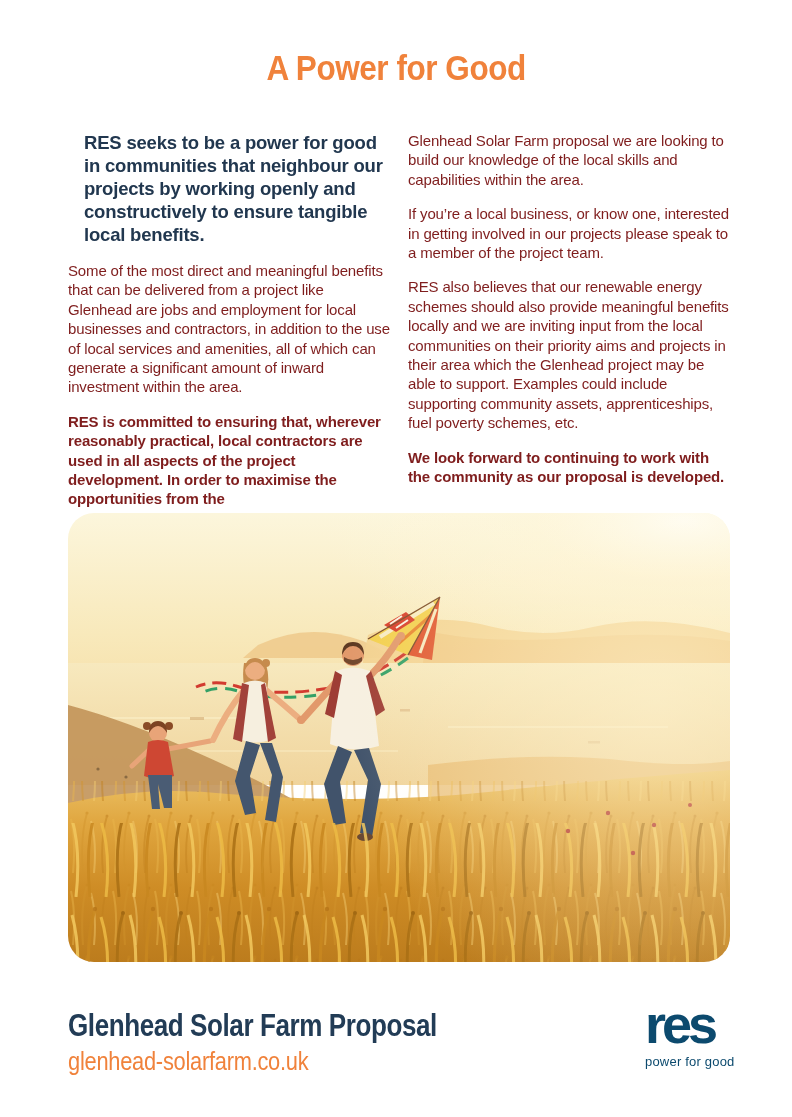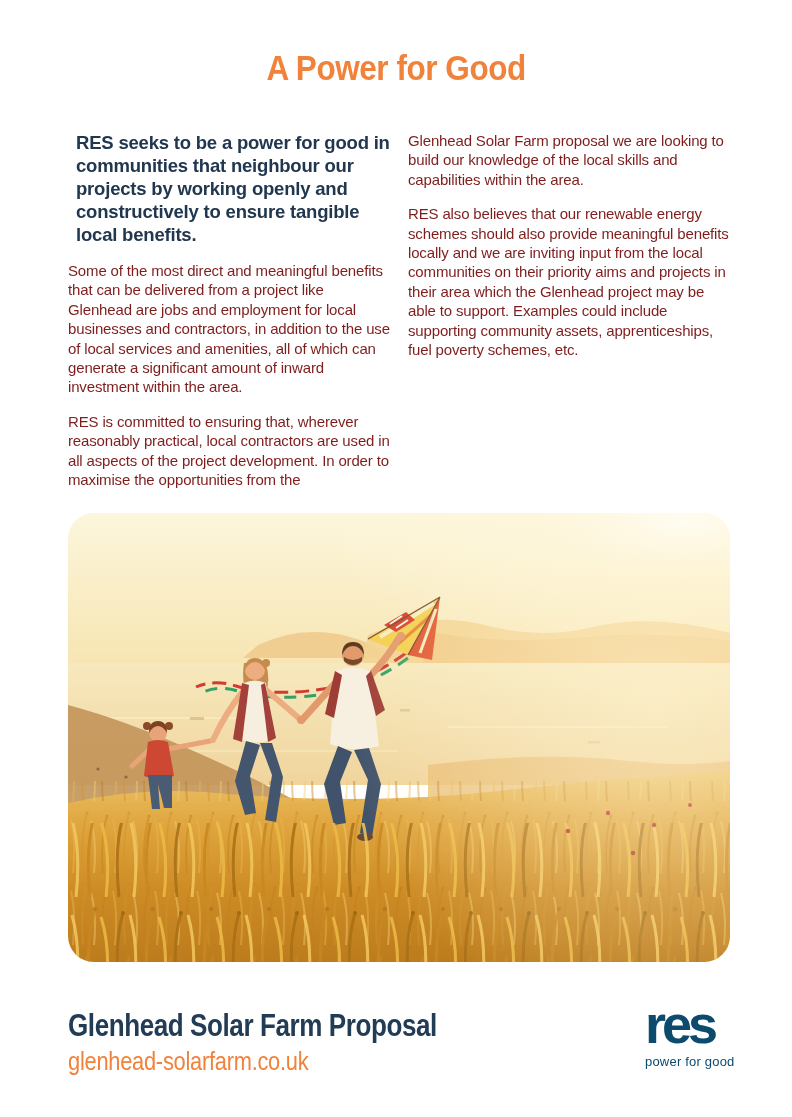--- a/index.html
+++ b/index.html
@@ -22,30 +22,30 @@
     transform:scaleX(0.9);transform-origin:center;
     white-space:nowrap;
   }
   
   .columns{
     position:absolute;left:68px;top:131px;width:662px;
     display:flex;gap:18px;
   }
   .col{flex:1 1 0;min-width:0;}
   .intro{
-    margin:0 0 15px 8px;
+    margin:0 0 15px 16px;
     font-size:18.5px;line-height:23px;font-weight:bold;
     color:#21374F;letter-spacing:-0.2px;
   }
   .body-p{
     margin:0 0 15px 0;
     font-size:15px;line-height:19.4px;
     color:#7f1d1d;letter-spacing:-0.15px;
   }
-  .body-p:last-child{margin-bottom:8px;}
+  .body-p:last-child{margin-bottom:8px;font-weight:bold;}
   
   .photo{
     position:absolute;left:68px;top:513px;width:662px;height:449px;
     border-radius:26px;overflow:hidden;
   }
   .photo svg{display:block;width:100%;height:100%;}
   
   .footer-title{
     position:absolute;left:68px;top:1008px;
     font-size:31px;font-weight:bold;color:#223C56;
@@ -84,21 +84,23 @@
   </div>
 
   <div class="columns">
     <div class="col">
       <p class="intro">RES seeks to be a power for good in communities that neighbour our projects by working openly and constructively to ensure tangible local benefits.</p>
       <p class="body-p">Some of the most direct and meaningful benefits that can be delivered from a project like Glenhead are jobs and employment for local businesses and contractors, in addition to the use of local services and amenities, all of which can generate a significant amount of inward investment within the area.</p>
       <p class="body-p">RES is committed to ensuring that, wherever reasonably practical, local contractors are used in all aspects of the project development. In order to maximise the opportunities from the</p>
     </div>
     <div class="col">
       <p class="body-p">Glenhead Solar Farm proposal we are looking to build our knowledge of the local skills and capabilities within the area.</p>
+      <p class="body-p">If you’re a local business, or know one, interested in getting involved in our projects please speak to a member of the project team.</p>
       <p class="body-p">RES also believes that our renewable energy schemes should also provide meaningful benefits locally and we are inviting input from the local communities on their priority aims and projects in their area which the Glenhead project may be able to support. Examples could include supporting community assets, apprenticeships, fuel poverty schemes, etc.</p>
+      <p class="body-p">We look forward to continuing to work with the community as our proposal is developed.</p>
     </div>
   </div>
 
   <div class="photo" role="img" aria-label="Family of three running through a golden sunlit field at sunset flying a colourful kite, hazy bay and hills behind">
     <svg viewBox="0 0 662 449" preserveAspectRatio="none">
       <defs>
         <linearGradient id="sky" x1="0" y1="0" x2="0" y2="1">
           <stop offset="0" stop-color="#FCF6DC"></stop>
           <stop offset="0.45" stop-color="#F8E9BB"></stop>
           <stop offset="0.72" stop-color="#F6DFA8"></stop>

